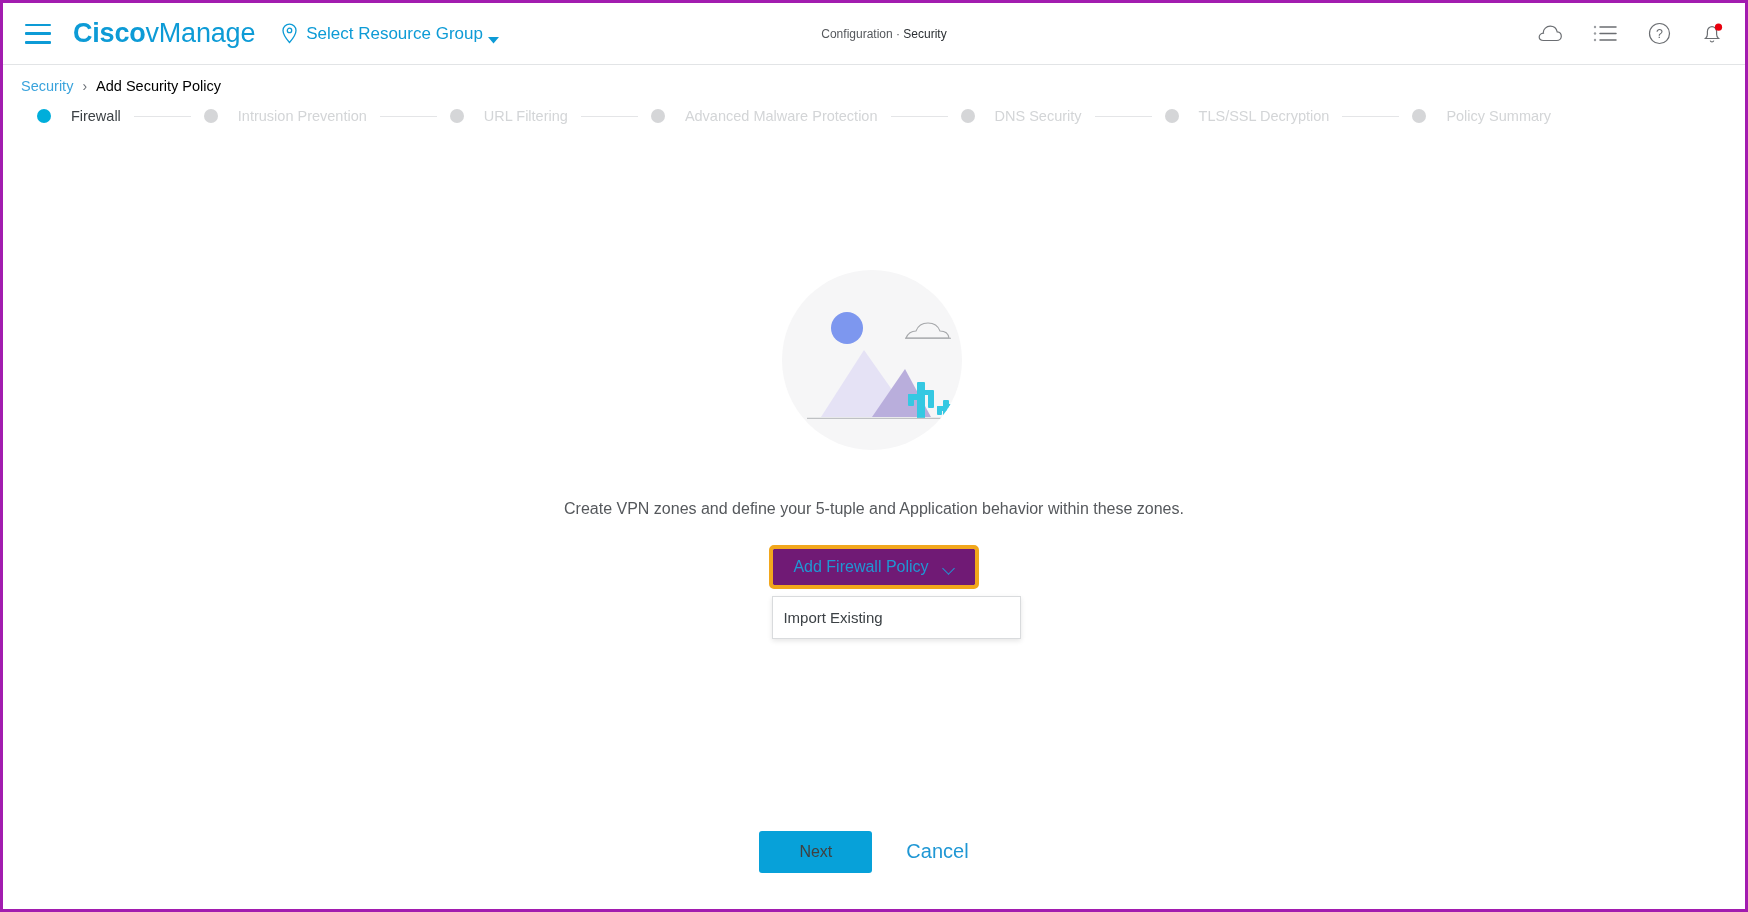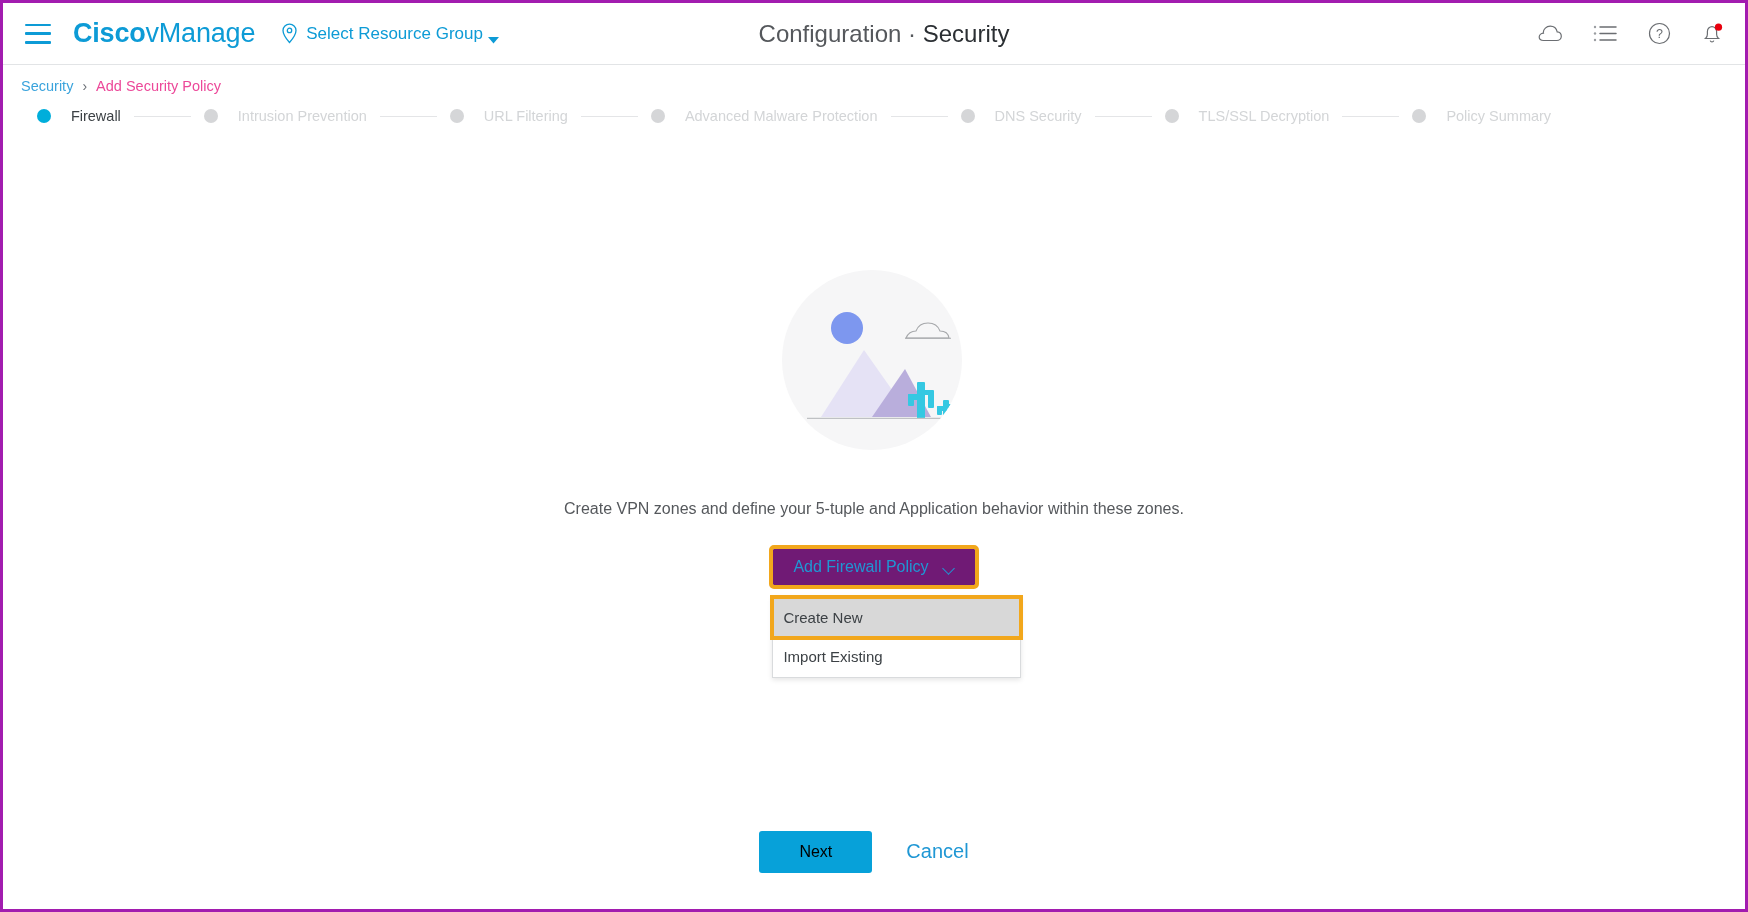--- a/index.html
+++ b/index.html
@@ -69,21 +69,21 @@
     font-size: 17px;
     cursor: pointer;
     white-space: nowrap;
   }
   .pin-icon { margin-right: 8px; display: flex; align-items: center; }
 
   .header-title {
     position: absolute;
     left: 0; right: 0;
     text-align: center;
-    font-size: 24px;
+    font-size: 12px;
     color: #55585c;
     pointer-events: none;
     padding-left: 20px;
   }
   .header-title .bold { color: #2b2f33; }
 
   .header-right {
     margin-left: auto;
     display: flex;
     align-items: center;
@@ -96,21 +96,21 @@
   
   .breadcrumb {
     padding: 13px 0 0 18px;
     font-size: 14.5px;
     display: flex;
     align-items: center;
     gap: 9px;
   }
   .breadcrumb .crumb-link { color: #3aa3dc; cursor: pointer; }
   .breadcrumb .crumb-sep  { color: #6a6f75; font-size: 14px; }
-  .breadcrumb .crumb-cur  { color: #ec4899; }
+  .breadcrumb .crumb-cur  { color: #000000; }
 
   
   .stepper {
     display: flex;
     align-items: center;
     justify-content: center;
     margin-top: 14px;
     padding-right: 160px;
   }
   .step { display: flex; align-items: center; gap: 20px; }
@@ -214,21 +214,21 @@
     left: 0; right: 0;
     bottom: 34px;
     display: flex;
     align-items: center;
     justify-content: center;
     gap: 20px;
     padding-right: 6px;
   }
   .btn-next {
     background: #07a1d9;
-    color: #000000;
+    color: #404040;
     font-size: 16px;
     border: none;
     border-radius: 3px;
     padding: 12px 40px;
     cursor: pointer;
     font-family: "Liberation Sans", sans-serif;
   }
   .btn-cancel {
     background: transparent;
     border: none;
@@ -390,21 +390,20 @@
     </div>
 
     <div class="desc">Create VPN zones and define your 5-tuple and Application behavior within these zones.</div>
 
     <div class="dd-wrap">
       <button class="dd-button">
         <span>Add Firewall Policy</span>
         <span class="chevron"></span>
       </button>
       <div class="dd-menu" id="dd-menu">
-          <div class="dd-item selected">Create New</div>
           <div class="dd-item">Import Existing</div>
         </div>
     </div>
   </div>
 
   <div class="footer">
     <button class="btn-next">Next</button>
     <button class="btn-cancel">Cancel</button>
   </div>
 

